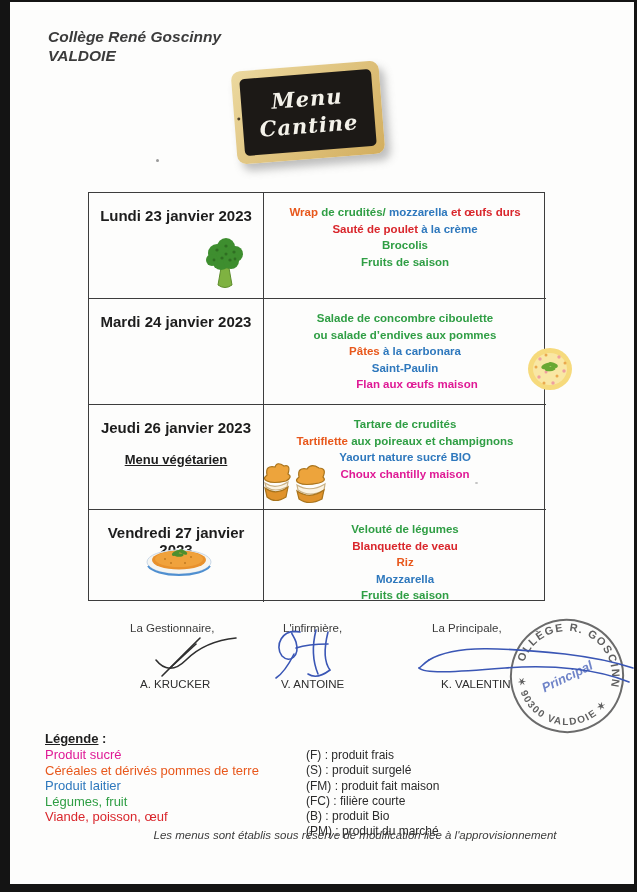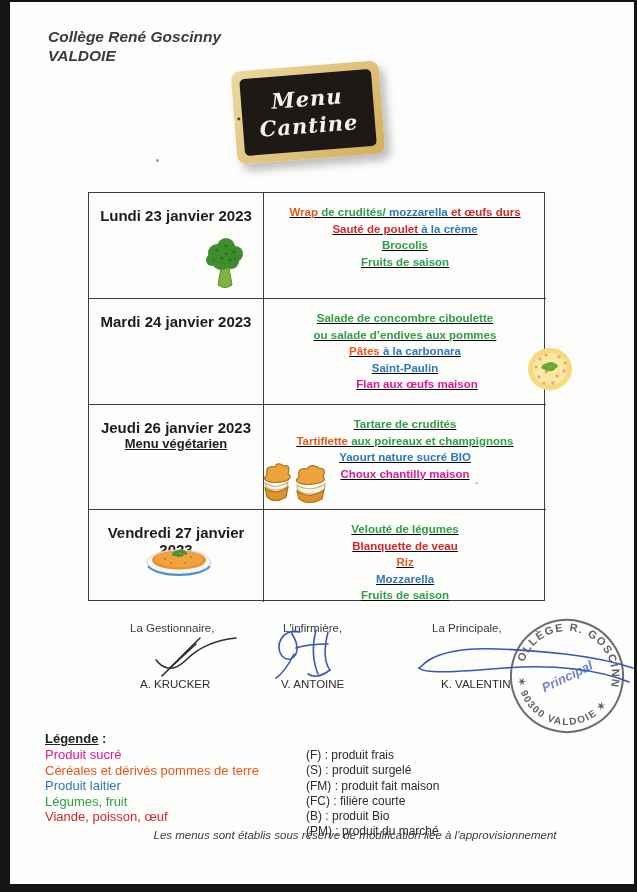--- a/index.html
+++ b/index.html
@@ -18,25 +18,25 @@
   .board-inner{position:absolute;left:8px;top:8px;right:8px;bottom:8px;background:#1c1916;border-radius:5px;
          display:flex;flex-direction:column;align-items:center;justify-content:center;gap:3px;}
   .board-text{color:#f4f2ea;font-family:"DejaVu Serif",serif;font-style:italic;font-weight:bold;font-size:21px;line-height:24px;letter-spacing:1px;}
   .board-hole{position:absolute;left:3px;top:46px;width:3px;height:3px;border-radius:50%;background:#4a3d28;}
 
   
   .menu-table{left:88px;top:192px;width:457px;height:409px;display:grid;
       grid-template-columns:175px 282px;grid-template-rows:106px 106px 105px 92px;
       border:1.5px solid #3d3d3d;box-sizing:border-box;z-index:2;background:transparent;}
   .cell{border-right:1px solid #3d3d3d;border-bottom:1px solid #3d3d3d;box-sizing:border-box;position:relative;}
-  .cell.last-col{border-right:none;text-decoration:underline;}
+  .cell.last-col{border-right:none;}
   .cell.last-row{border-bottom:none;}
   .date-cell{text-align:center;padding-top:14px;}
   .date-text{font-size:15px;font-weight:bold;color:#1d1d1d;}
-  .date-subtitle{font-size:13px;font-weight:bold;color:#1d1d1d;text-decoration:underline;}
+  .date-subtitle{font-size:13px;font-weight:bold;color:#1d1d1d;text-decoration:underline;margin-top:16px;}
   .menu-cell{text-align:center;padding-top:11px;}
   .menu-line{font-size:11.5px;font-weight:bold;line-height:16.5px;white-space:nowrap;}
 
   
   .icon{position:absolute;z-index:3;}
 
   
   .sig-title{font-size:11.5px;color:#3a3a3a;z-index:2;}
   .sig-name{font-size:11.5px;color:#2e2e2e;z-index:4;}
   .sig-svg{z-index:4;}

